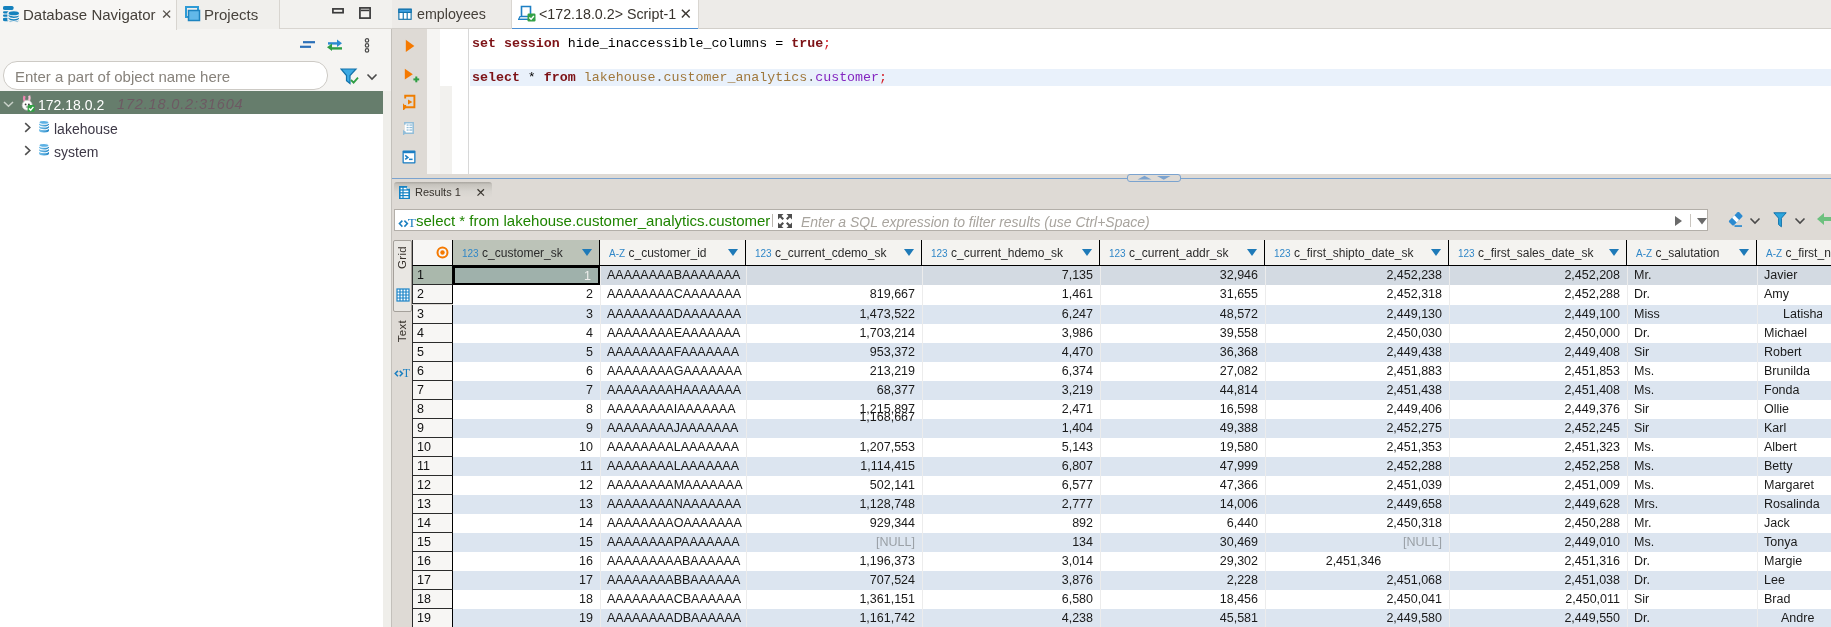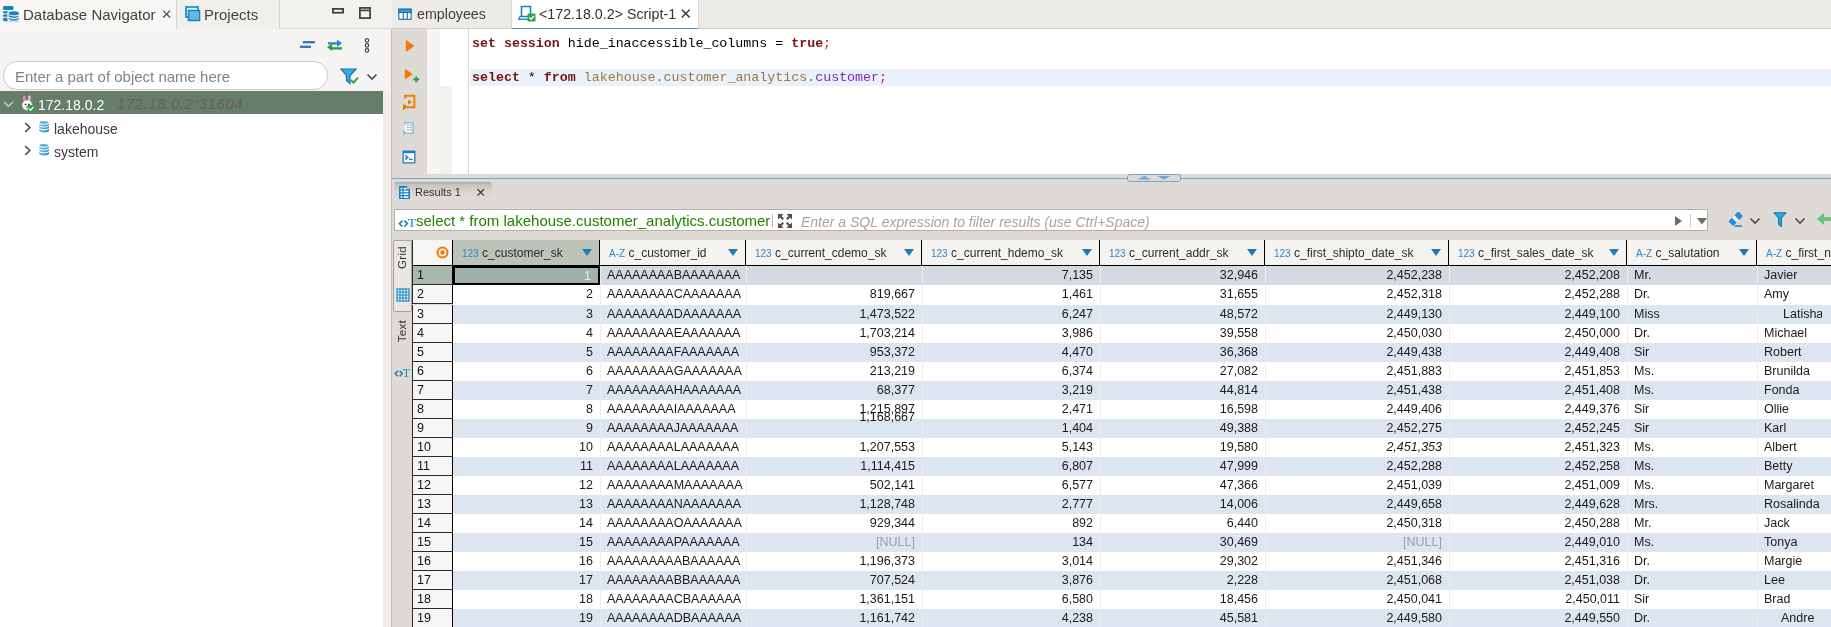--- a/index.html
+++ b/index.html
@@ -488,21 +488,21 @@
       <div class="cell num" style="left:1449px;top:418.8px;width:178px;height:19.05px;">2,452,245</div>
       <div class="cell txt" style="left:1627px;top:418.8px;width:130px;height:19.05px;">Sir</div>
       <div class="cell txt" style="left:1757px;top:418.8px;width:75px;height:19.05px;">Karl</div>
 <div class="rh" style="top:437.9px;height:19.05px;background:#f7f6f4">10</div>
       <div class="stripe" style="top:437.9px;height:19.05px;background:#ffffff"></div>
       <div class="cell num" style="left:453px;top:437.9px;width:147px;height:19.05px;">10</div>
       <div class="cell txt" style="left:600px;top:437.9px;width:146px;height:19.05px;">AAAAAAAALAAAAAAA</div>
       <div class="cell num" style="left:746px;top:437.9px;width:176px;height:19.05px;">1,207,553</div>
       <div class="cell num" style="left:922px;top:437.9px;width:178px;height:19.05px;">5,143</div>
       <div class="cell num" style="left:1100px;top:437.9px;width:165px;height:19.05px;">19,580</div>
-      <div class="cell num" style="left:1265px;top:437.9px;width:184px;height:19.05px;font-style:italic;">2,451,353</div>
+      <div class="cell num" style="left:1265px;top:437.9px;width:184px;height:19.05px;">2,451,353</div>
       <div class="cell num" style="left:1449px;top:437.9px;width:178px;height:19.05px;">2,451,323</div>
       <div class="cell txt" style="left:1627px;top:437.9px;width:130px;height:19.05px;">Ms.</div>
       <div class="cell txt" style="left:1757px;top:437.9px;width:75px;height:19.05px;">Albert</div>
 <div class="rh" style="top:456.9px;height:19.05px;background:#f7f6f4">11</div>
       <div class="stripe" style="top:456.9px;height:19.05px;background:#dce5f0"></div>
       <div class="cell num" style="left:453px;top:456.9px;width:147px;height:19.05px;">11</div>
       <div class="cell txt" style="left:600px;top:456.9px;width:146px;height:19.05px;">AAAAAAAALAAAAAAA</div>
       <div class="cell num" style="left:746px;top:456.9px;width:176px;height:19.05px;">1,114,415</div>
       <div class="cell num" style="left:922px;top:456.9px;width:178px;height:19.05px;">6,807</div>
       <div class="cell num" style="left:1100px;top:456.9px;width:165px;height:19.05px;text-align:right;">47,999</div>
@@ -554,21 +554,21 @@
       <div class="cell num" style="left:1449px;top:533.1px;width:178px;height:19.05px;">2,449,010</div>
       <div class="cell txt" style="left:1627px;top:533.1px;width:130px;height:19.05px;">Ms.</div>
       <div class="cell txt" style="left:1757px;top:533.1px;width:75px;height:19.05px;">Tonya</div>
 <div class="rh" style="top:552.1px;height:19.05px;background:#f7f6f4">16</div>
       <div class="stripe" style="top:552.1px;height:19.05px;background:#ffffff"></div>
       <div class="cell num" style="left:453px;top:552.1px;width:147px;height:19.05px;">16</div>
       <div class="cell txt" style="left:600px;top:552.1px;width:146px;height:19.05px;">AAAAAAAAABAAAAAA</div>
       <div class="cell num" style="left:746px;top:552.1px;width:176px;height:19.05px;">1,196,373</div>
       <div class="cell num" style="left:922px;top:552.1px;width:178px;height:19.05px;">3,014</div>
       <div class="cell num" style="left:1100px;top:552.1px;width:165px;height:19.05px;">29,302</div>
-      <div class="cell num" style="left:1265px;top:552.1px;width:184px;height:19.05px;">2,451,346</div>
+      <div class="cell num" style="left:1265px;top:552.1px;width:184px;height:19.05px;text-align:center;">2,451,346</div>
       <div class="cell num" style="left:1449px;top:552.1px;width:178px;height:19.05px;">2,451,316</div>
       <div class="cell txt" style="left:1627px;top:552.1px;width:130px;height:19.05px;">Dr.</div>
       <div class="cell txt" style="left:1757px;top:552.1px;width:75px;height:19.05px;">Margie</div>
 <div class="rh" style="top:571.2px;height:19.05px;background:#f7f6f4">17</div>
       <div class="stripe" style="top:571.2px;height:19.05px;background:#dce5f0"></div>
       <div class="cell num" style="left:453px;top:571.2px;width:147px;height:19.05px;">17</div>
       <div class="cell txt" style="left:600px;top:571.2px;width:146px;height:19.05px;">AAAAAAAABBAAAAAA</div>
       <div class="cell num" style="left:746px;top:571.2px;width:176px;height:19.05px;">707,524</div>
       <div class="cell num" style="left:922px;top:571.2px;width:178px;height:19.05px;">3,876</div>
       <div class="cell num" style="left:1100px;top:571.2px;width:165px;height:19.05px;">2,228</div>

